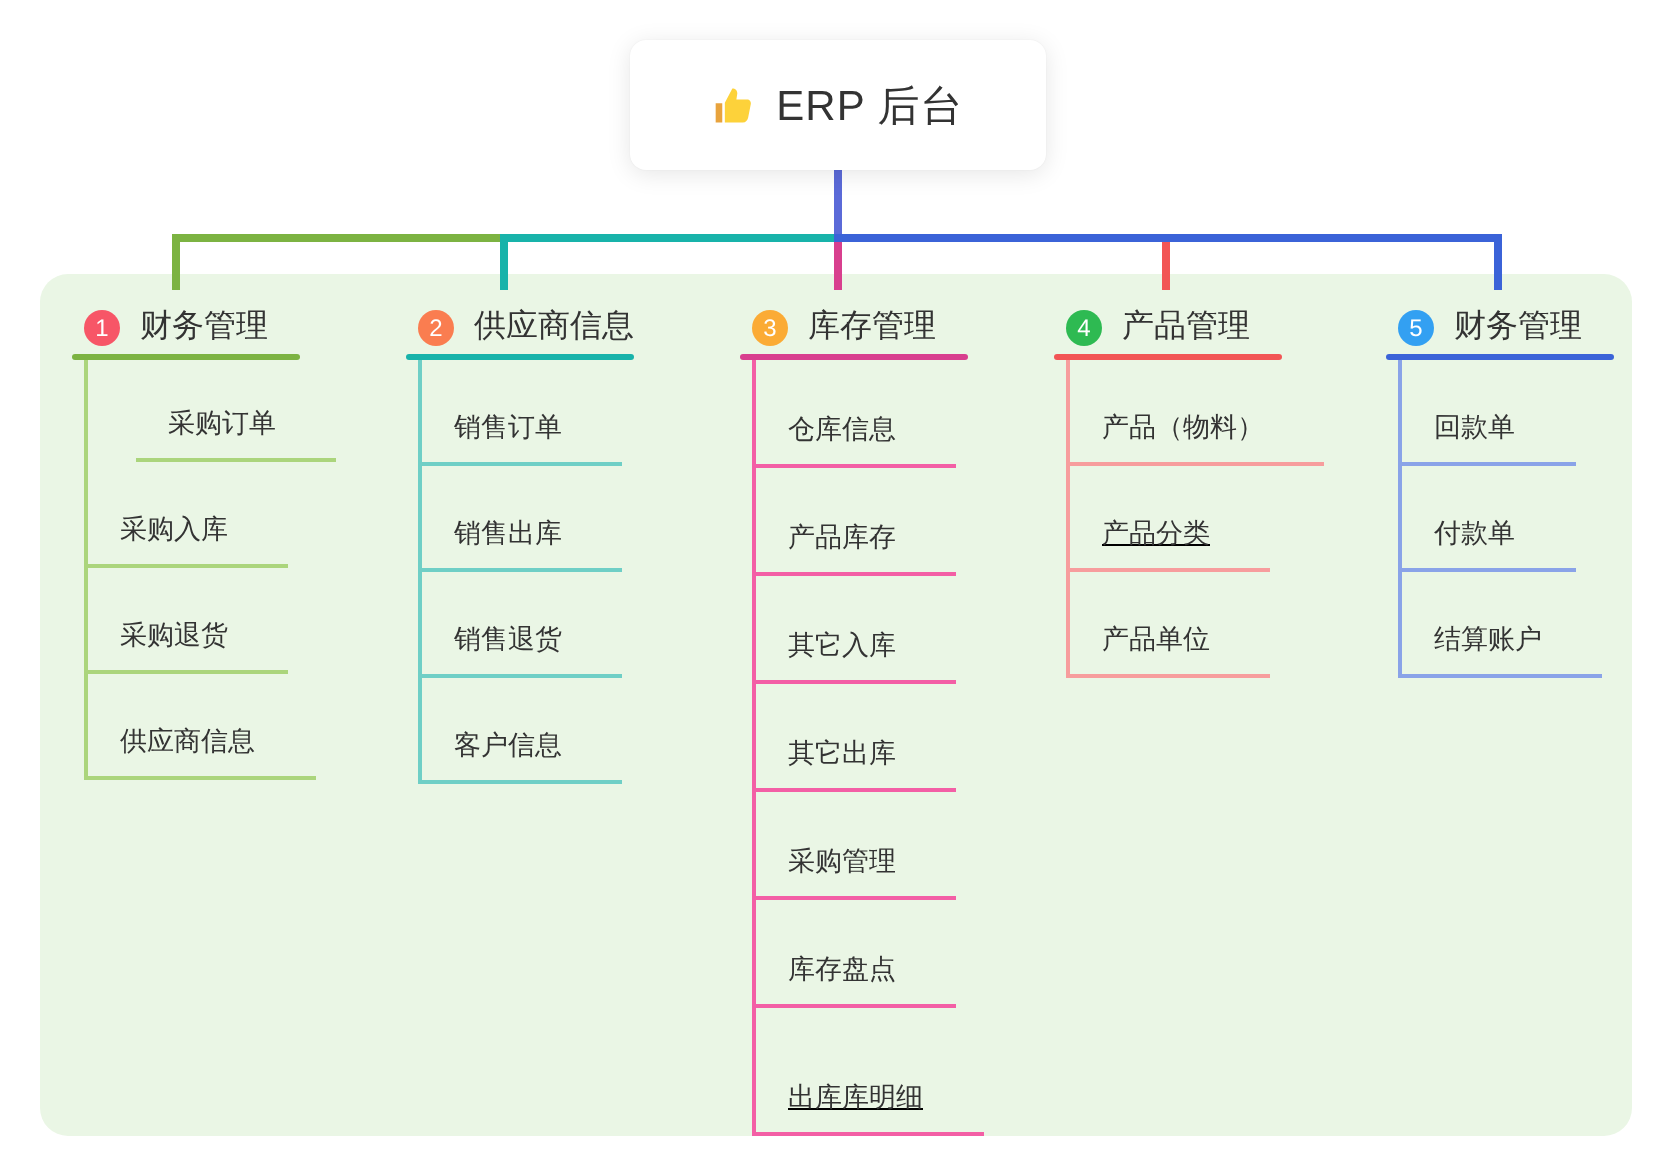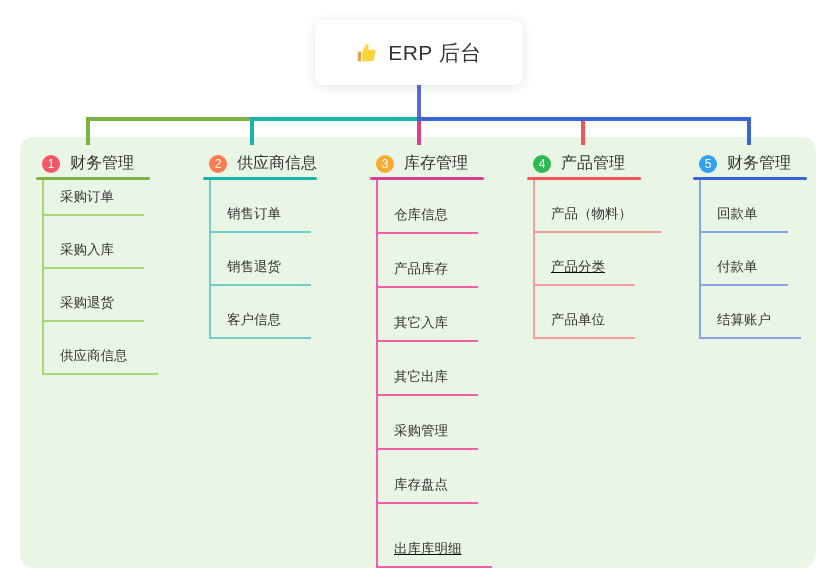--- a/index.html
+++ b/index.html
@@ -74,21 +74,21 @@
   </div>
 
   <div id="branches-layer">
       <div class="branch" style="left: 36px;">
         <div class="b-head">
           <span class="b-num" style="background: rgb(247, 86, 103);">1</span>
           <span class="b-label">财务管理</span>
         </div>
         <div class="b-rule" style="background: rgb(124, 179, 66);"></div>
         <div class="b-items" style="border-left-color: rgb(171, 213, 124);">
-          <div class="b-item" style="height: 36px;">
+          <div class="b-item" style="height: 51px; padding-left: 24px;">
             <span class="b-item-label" style="border-bottom-color: rgb(171, 213, 124);">采购订单</span>
           </div>
           <div class="b-item" style="height: 53px;">
             <span class="b-item-label" style="border-bottom-color: rgb(171, 213, 124);">采购入库</span>
           </div>
           <div class="b-item" style="height: 53px;">
             <span class="b-item-label" style="border-bottom-color: rgb(171, 213, 124);">采购退货</span>
           </div>
           <div class="b-item" style="height: 53px;">
             <span class="b-item-label" style="border-bottom-color: rgb(171, 213, 124);">供应商信息</span>
@@ -97,20 +97,23 @@
       </div>
       <div class="branch" style="left: 203px;">
         <div class="b-head">
           <span class="b-num" style="background: rgb(250, 125, 80);">2</span>
           <span class="b-label">供应商信息</span>
         </div>
         <div class="b-rule" style="background: rgb(24, 179, 170);"></div>
         <div class="b-items" style="border-left-color: rgb(111, 207, 198);">
           <div class="b-item" style="height: 53px;">
             <span class="b-item-label" style="border-bottom-color: rgb(111, 207, 198);">销售订单</span>
+          </div>
+          <div class="b-item" style="height: 53px;">
+            <span class="b-item-label" style="border-bottom-color: rgb(111, 207, 198);">销售出库</span>
           </div>
           <div class="b-item" style="height: 53px;">
             <span class="b-item-label" style="border-bottom-color: rgb(111, 207, 198);">销售退货</span>
           </div>
           <div class="b-item" style="height: 53px;">
             <span class="b-item-label" style="border-bottom-color: rgb(111, 207, 198);">客户信息</span>
           </div>
         </div>
       </div>
       <div class="branch" style="left: 370px;">

